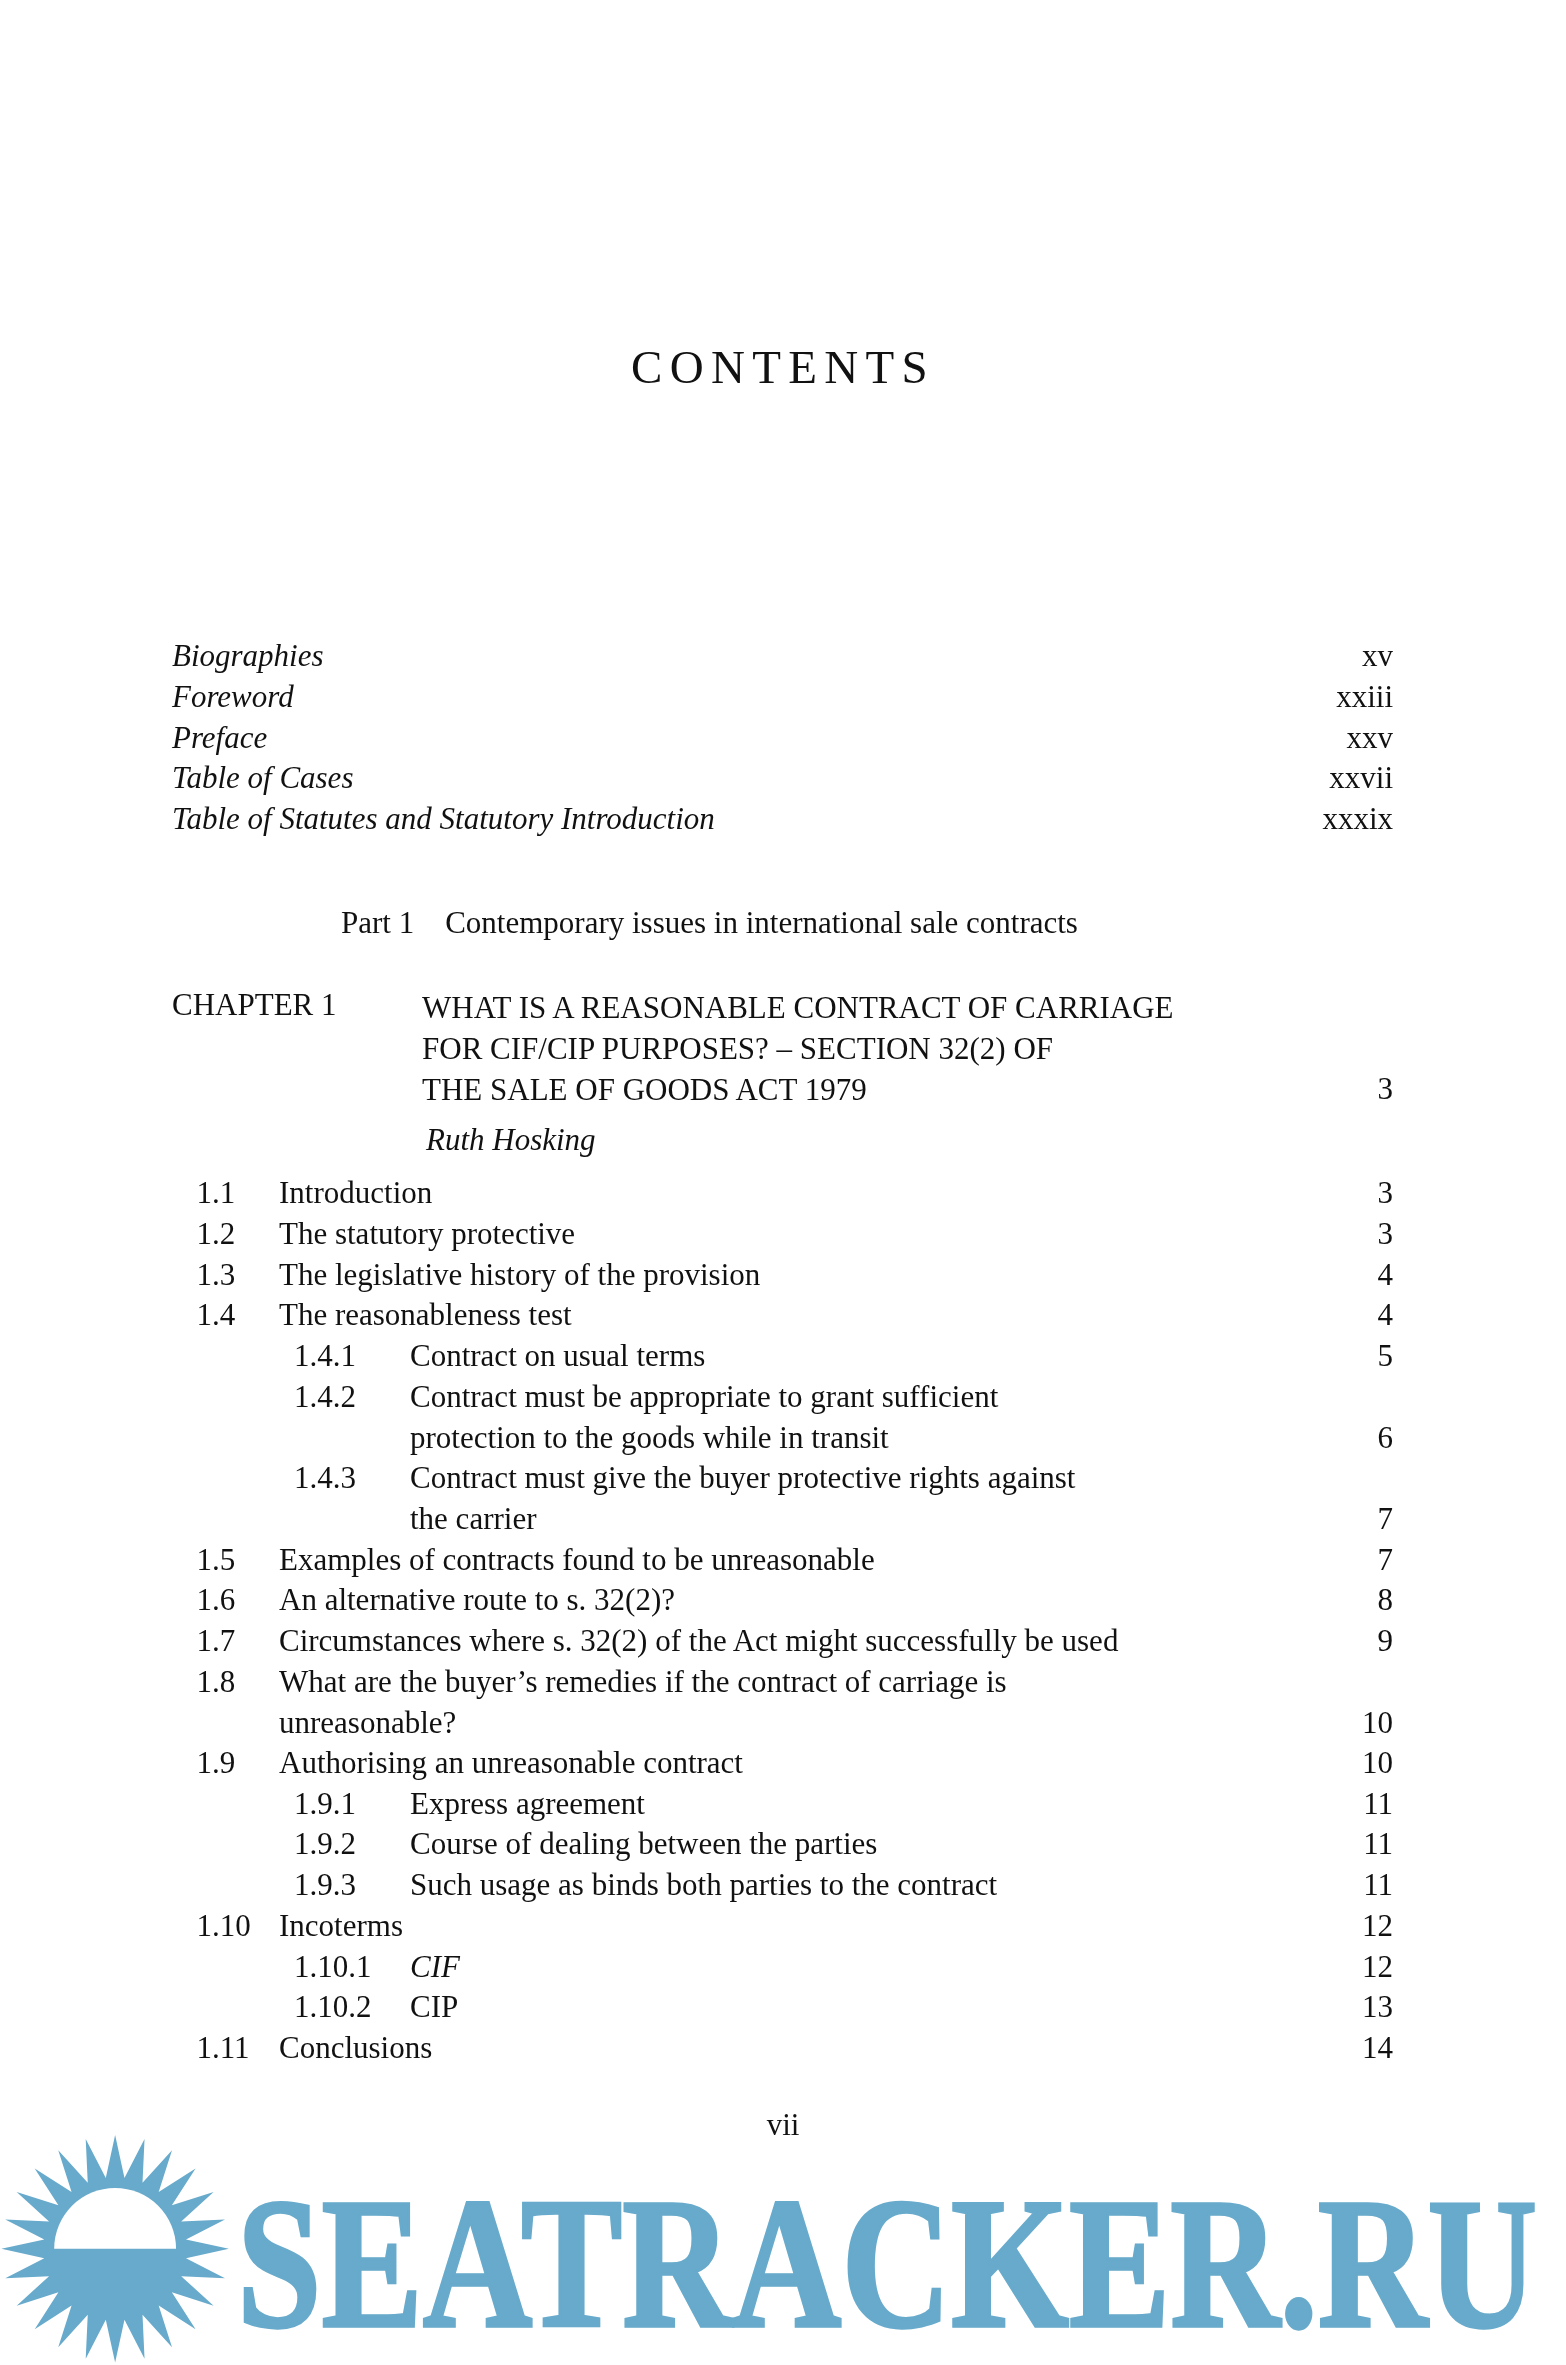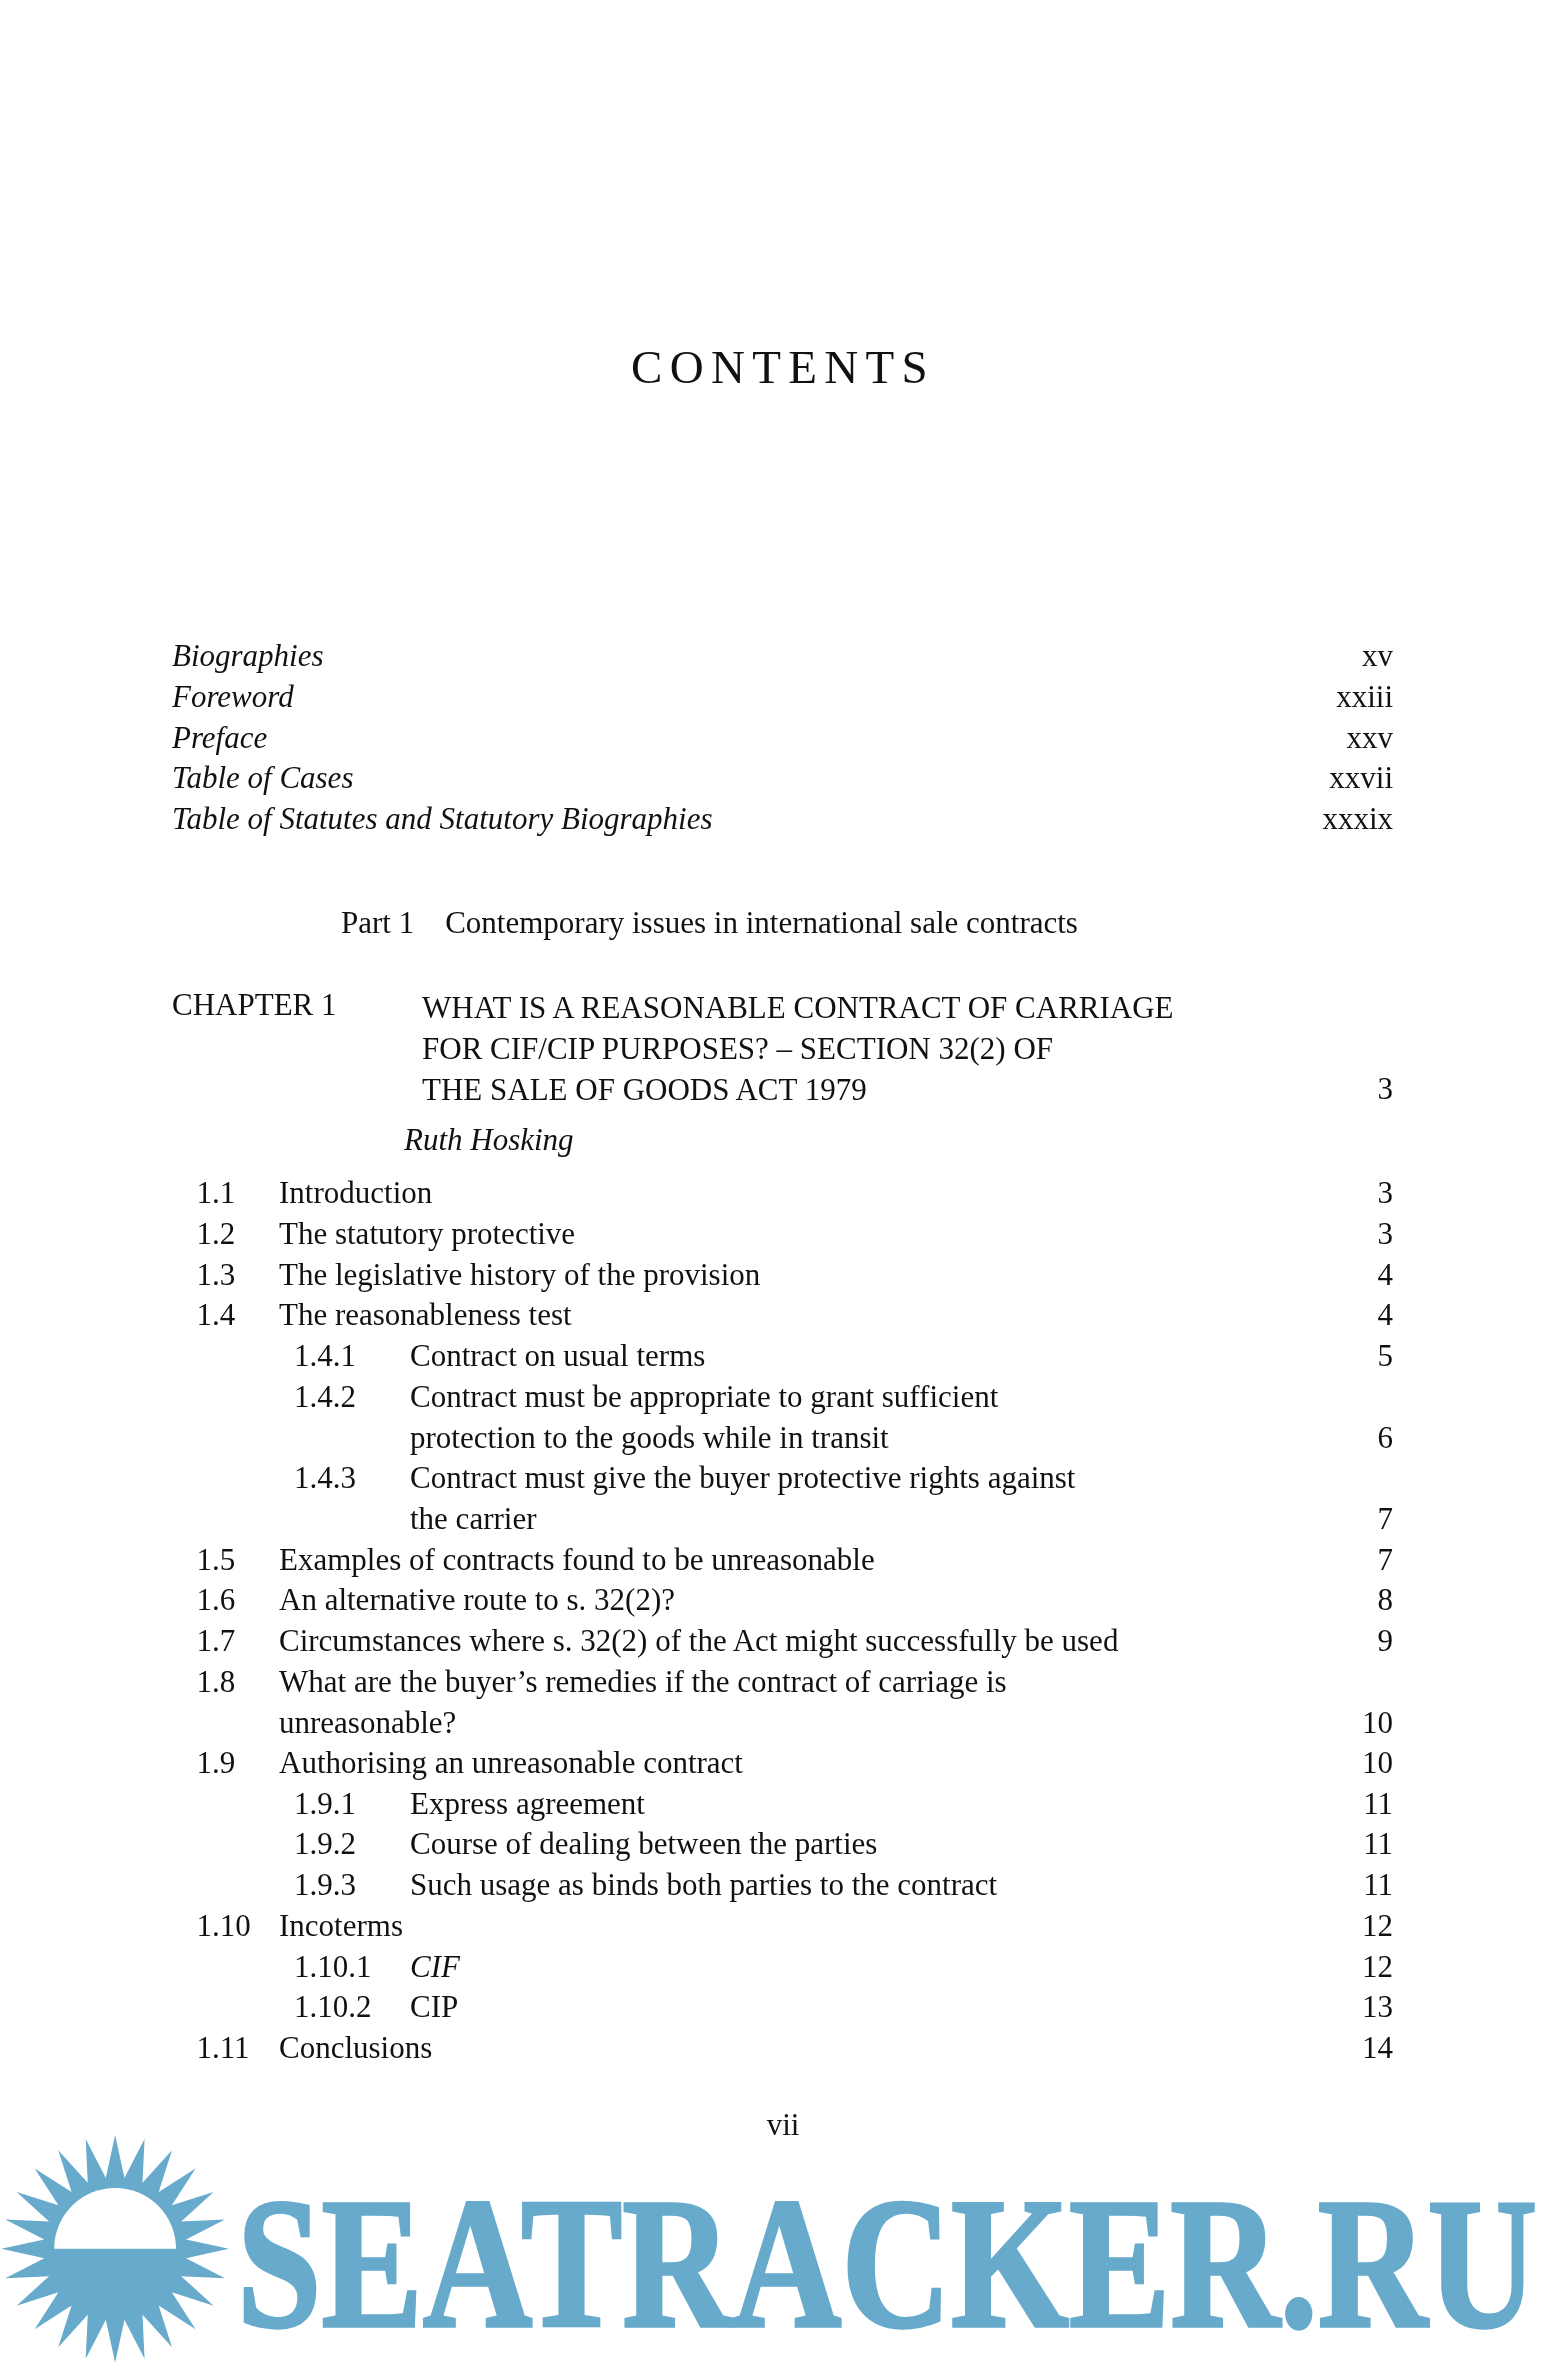--- a/index.html
+++ b/index.html
@@ -8,37 +8,37 @@
   .title { position: absolute; top: 340px; left: 0; width: 1566px; text-align: center;
            font-size: 47px; letter-spacing: 7.3px; }
   .front { position: absolute; left: 172px; width: 1221px; font-style: italic; font-size: 31px; }
   .row { position: absolute; left: 172px; width: 1221px; font-size: 31px; line-height: 41px; }
   .pg { position: absolute; right: 0; font-style: normal; }
   .part { position: absolute; top: 905px; left: 341px; font-size: 31px; }
   .part .gap { display: inline-block; width: 31px; }
   .ch-label { position: absolute; top: 987px; left: 172px; font-size: 31px; }
   .ch-title { position: absolute; left: 422px; font-size: 31px; line-height: 41px; top: 987px; width: 895px; font-family: Liberation Serif, serif; }
   .ch-pg { position: absolute; top: 1068px; right: 173px; font-size: 31px; line-height: 41px; }
-  .author { position: absolute; top: 1122px; left: 404px; font-size: 31px; font-style: italic; }
+  .author { position: absolute; top: 1122px; left: 426px; font-size: 31px; font-style: italic; }
   .num { position: absolute; }
   .txt { position: absolute; }
   .folio { position: absolute; top: 2107px; left: 0; width: 1566px; text-align: center; font-size: 31px; }
   .watermark { position: absolute; top: 2131px; left: 0; width: 1334px; height: 234px; }
 </style>
 </head>
 <body>
 
 <div class="title">CONTENTS</div>
 
 <div id="front">
     <div class="front" style="top: 638px;"><span>Biographies</span><span class="pg">xv</span></div>
     <div class="front" style="top: 679px;"><span>Foreword</span><span class="pg">xxiii</span></div>
     <div class="front" style="top: 720px;"><span>Preface</span><span class="pg">xxv</span></div>
     <div class="front" style="top: 760px;"><span>Table of Cases</span><span class="pg">xxvii</span></div>
-    <div class="front" style="top: 801px;"><span>Table of Statutes and Statutory Biographies</span><span class="pg">xxxix</span></div>
+    <div class="front" style="top: 801px;"><span>Table of Statutes and Statutory Introduction</span><span class="pg">xxxix</span></div>
   </div>
 
 <div class="part">
   <span>Part 1</span><span class="gap"></span><span>Contemporary issues in international sale contracts</span>
 </div>
 
 <div class="ch-label">CHAPTER 1</div>
 <div class="ch-title">
   <div>WHAT IS A REASONABLE CONTRACT OF CARRIAGE</div>
   <div>FOR CIF/CIP PURPOSES? – SECTION 32(2) OF</div>

